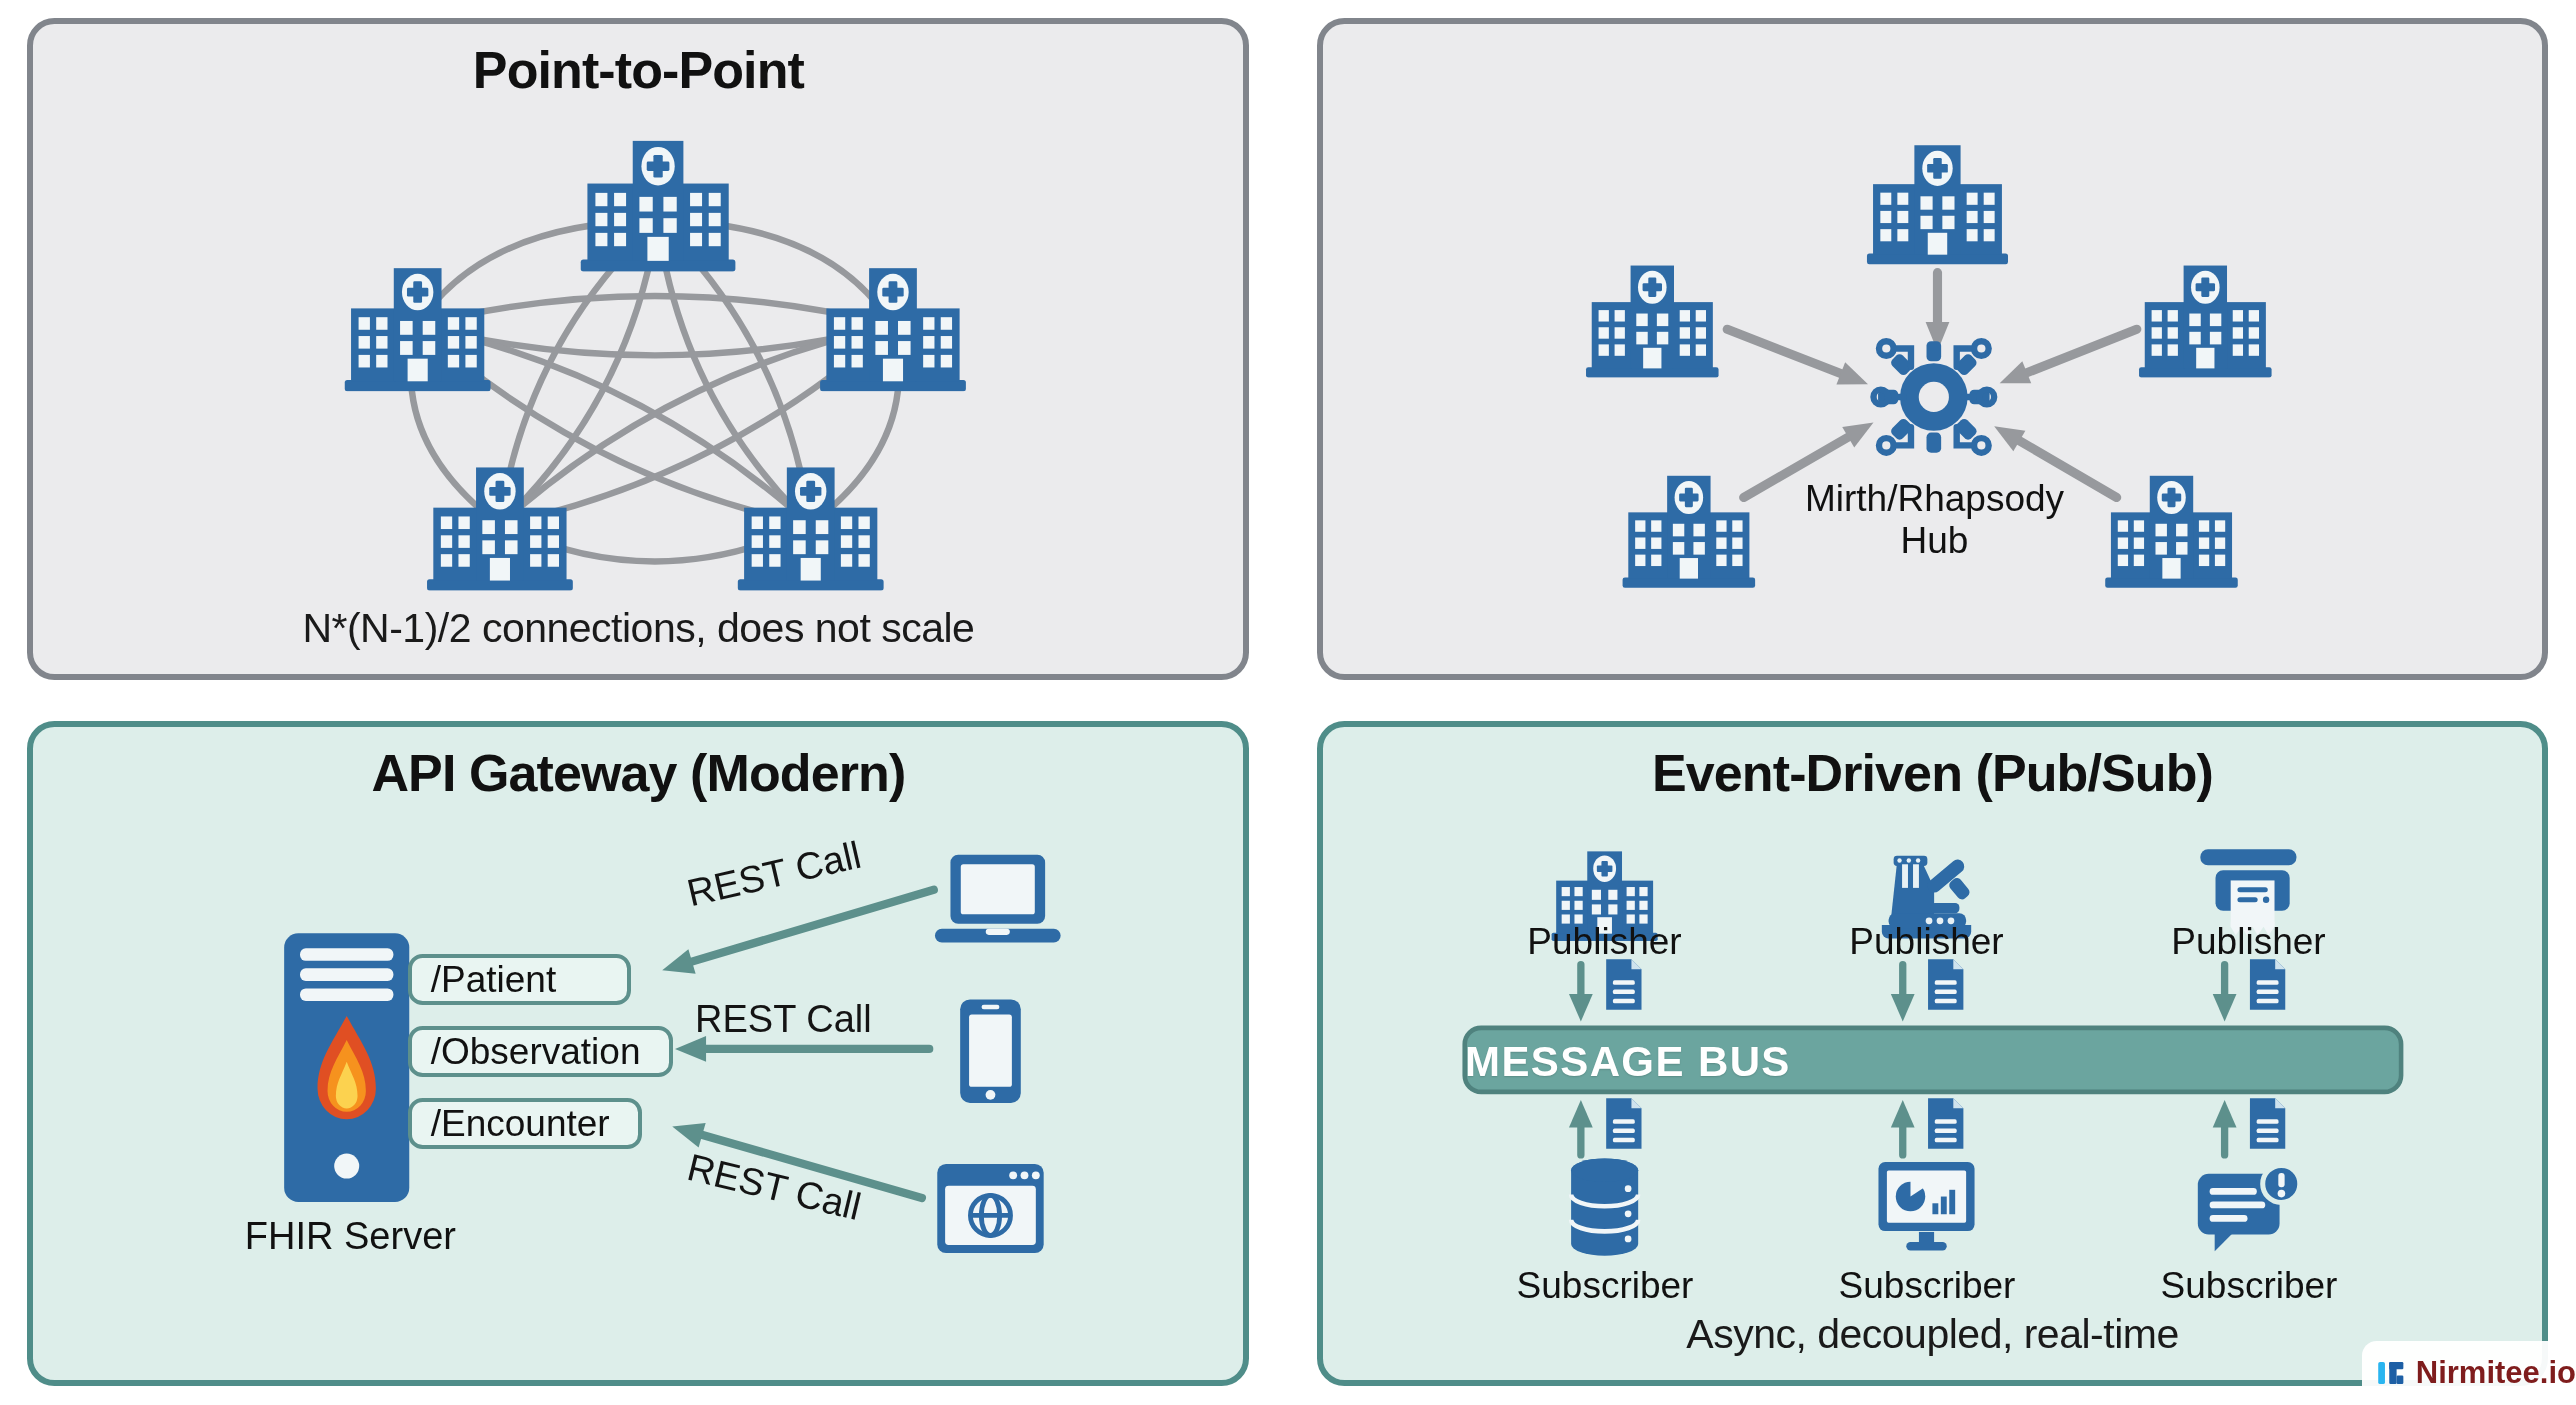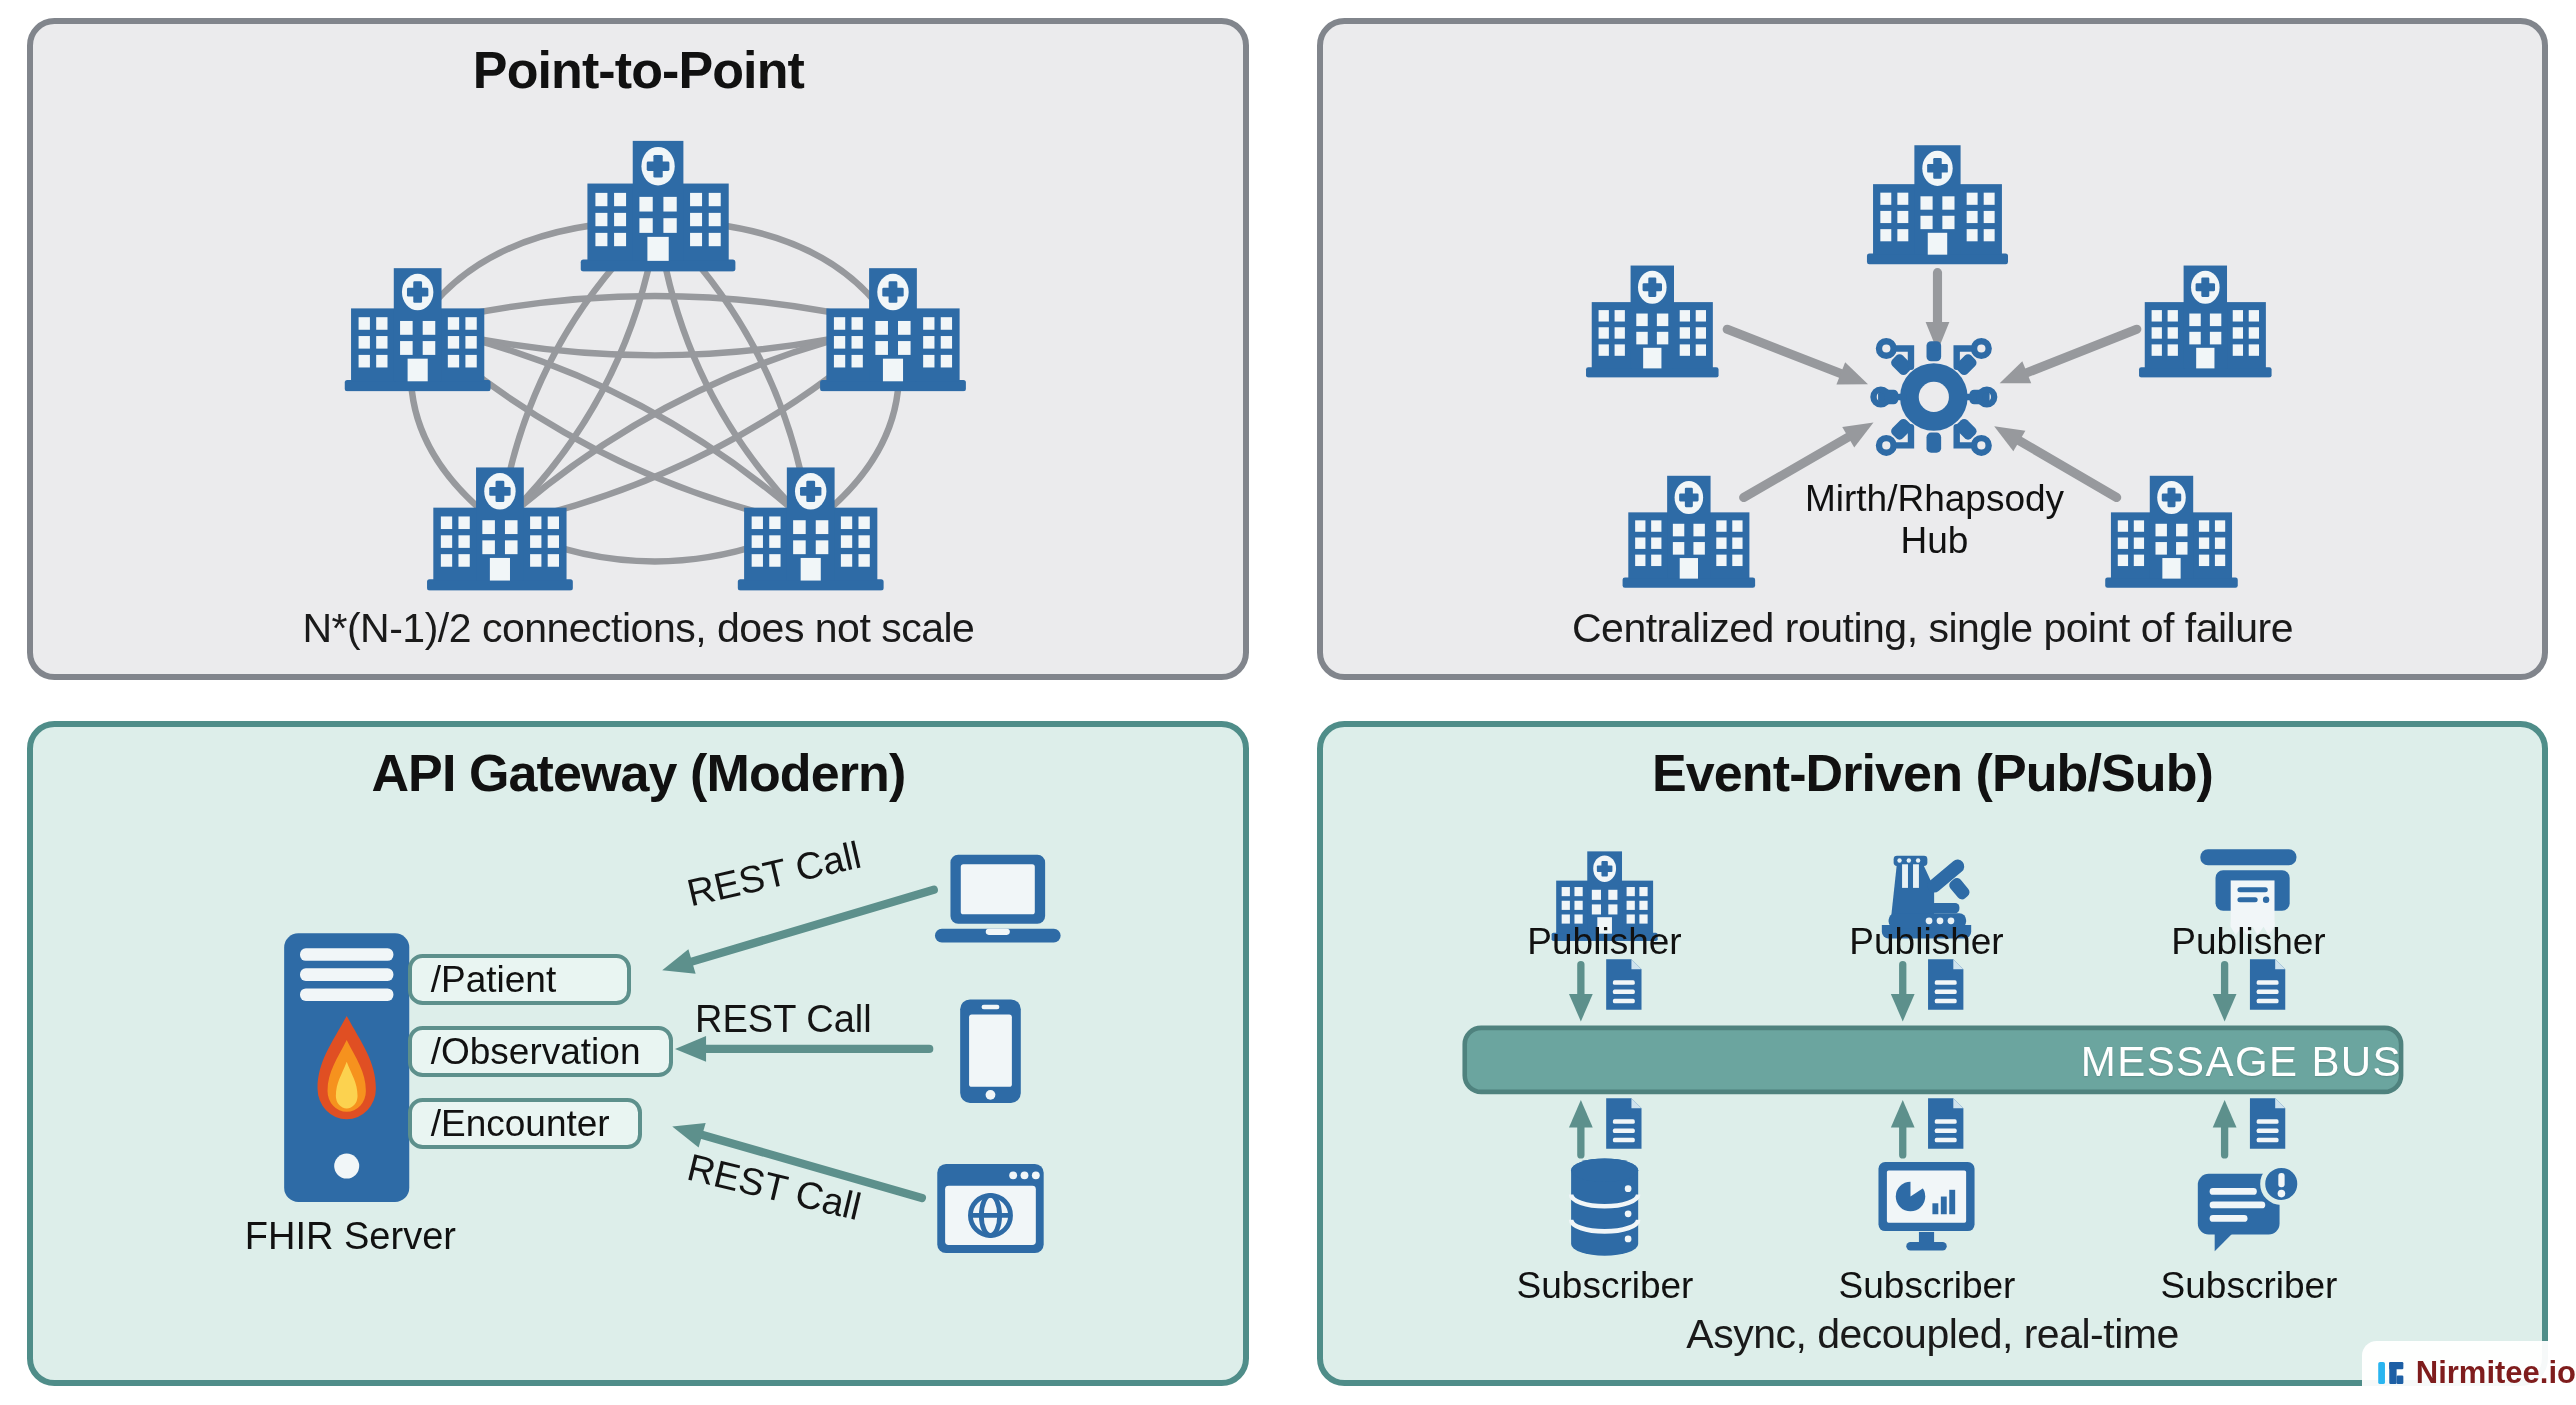--- a/index.html
+++ b/index.html
@@ -20,21 +20,21 @@
 
   .small-label { position:absolute; text-align:center; font-size:37px; font-weight:500; color:#111; }
 
   .pill { position:absolute; border:4.6px solid #5d908c; border-radius:14.6px;
     background:#e9f5f2; font-size:37px; font-weight:500; color:#111;
     padding-left:18.3px; display:flex; align-items:center; }
 
   .rest-label { position:absolute; width:220px; text-align:center;
     font-size:38px; font-weight:500; color:#141414; }
 
-  .bus-label { position:absolute; text-align:right; font-weight:400;
+  .bus-label { position:absolute; text-align:left; font-weight:700;
     font-size:42px; color:#ffffff; letter-spacing:1.4px; text-shadow:0 0.9px 1.8px rgba(0,0,0,0.15); }
 
   .hub-label { position:absolute; text-align:center; font-size:37px;
     font-weight:500; line-height:42px; color:#111; }
 
   .logo { position:absolute; left:2362px; top:1341px; width:214px; height:64px;
     background:rgba(255,255,255,0.95); border-radius:14.6px 0 0 0;
     display:flex; align-items:center; gap:11px; padding-left:14.6px; }
   .logo-text { font-size:31px; font-weight:700; color:#7f1d1d; }
 </style>
@@ -269,21 +269,20 @@
     <use href="#sym-gearhub" x="583" y="323" width="170" height="170" style="color:#2e6ba6"></use>
     <use href="#sym-hospital" x="592" y="122" width="160" height="141" style="color:#2e6ba6"></use>
     <use href="#sym-hospital" x="285" y="254" width="150" height="133" style="color:#2e6ba6"></use>
     <use href="#sym-hospital" x="890" y="254" width="150" height="133" style="color:#2e6ba6"></use>
     <use href="#sym-hospital" x="325" y="484" width="150" height="133" style="color:#2e6ba6"></use>
     <use href="#sym-hospital" x="853" y="484" width="150" height="133" style="color:#2e6ba6"></use>
   </svg>
 
   <div class="hub-label" style="left:465px; top:454px; width:293px;">Mirth/Rhapsody Hub</div>
 
-  <div class="panel-caption">Centralized routing, single point of failure</div>
 </div>
 
 <div class="panel bottom-style" style="left:27.4px; top:721px; width:1222px; height:665px;">
   <div class="panel-title">API Gateway (Modern)</div>
 
   <svg class="diagram-svg" width="1209" height="652" viewBox="0 0 1322 713">
     <g stroke="#5d908c" stroke-width="9" stroke-linecap="round">
       <line x1="985" y1="178" x2="702" y2="262"></line>
       <line x1="980" y1="352" x2="718" y2="352"></line>
       <line x1="972" y1="515" x2="714" y2="441"></line>

